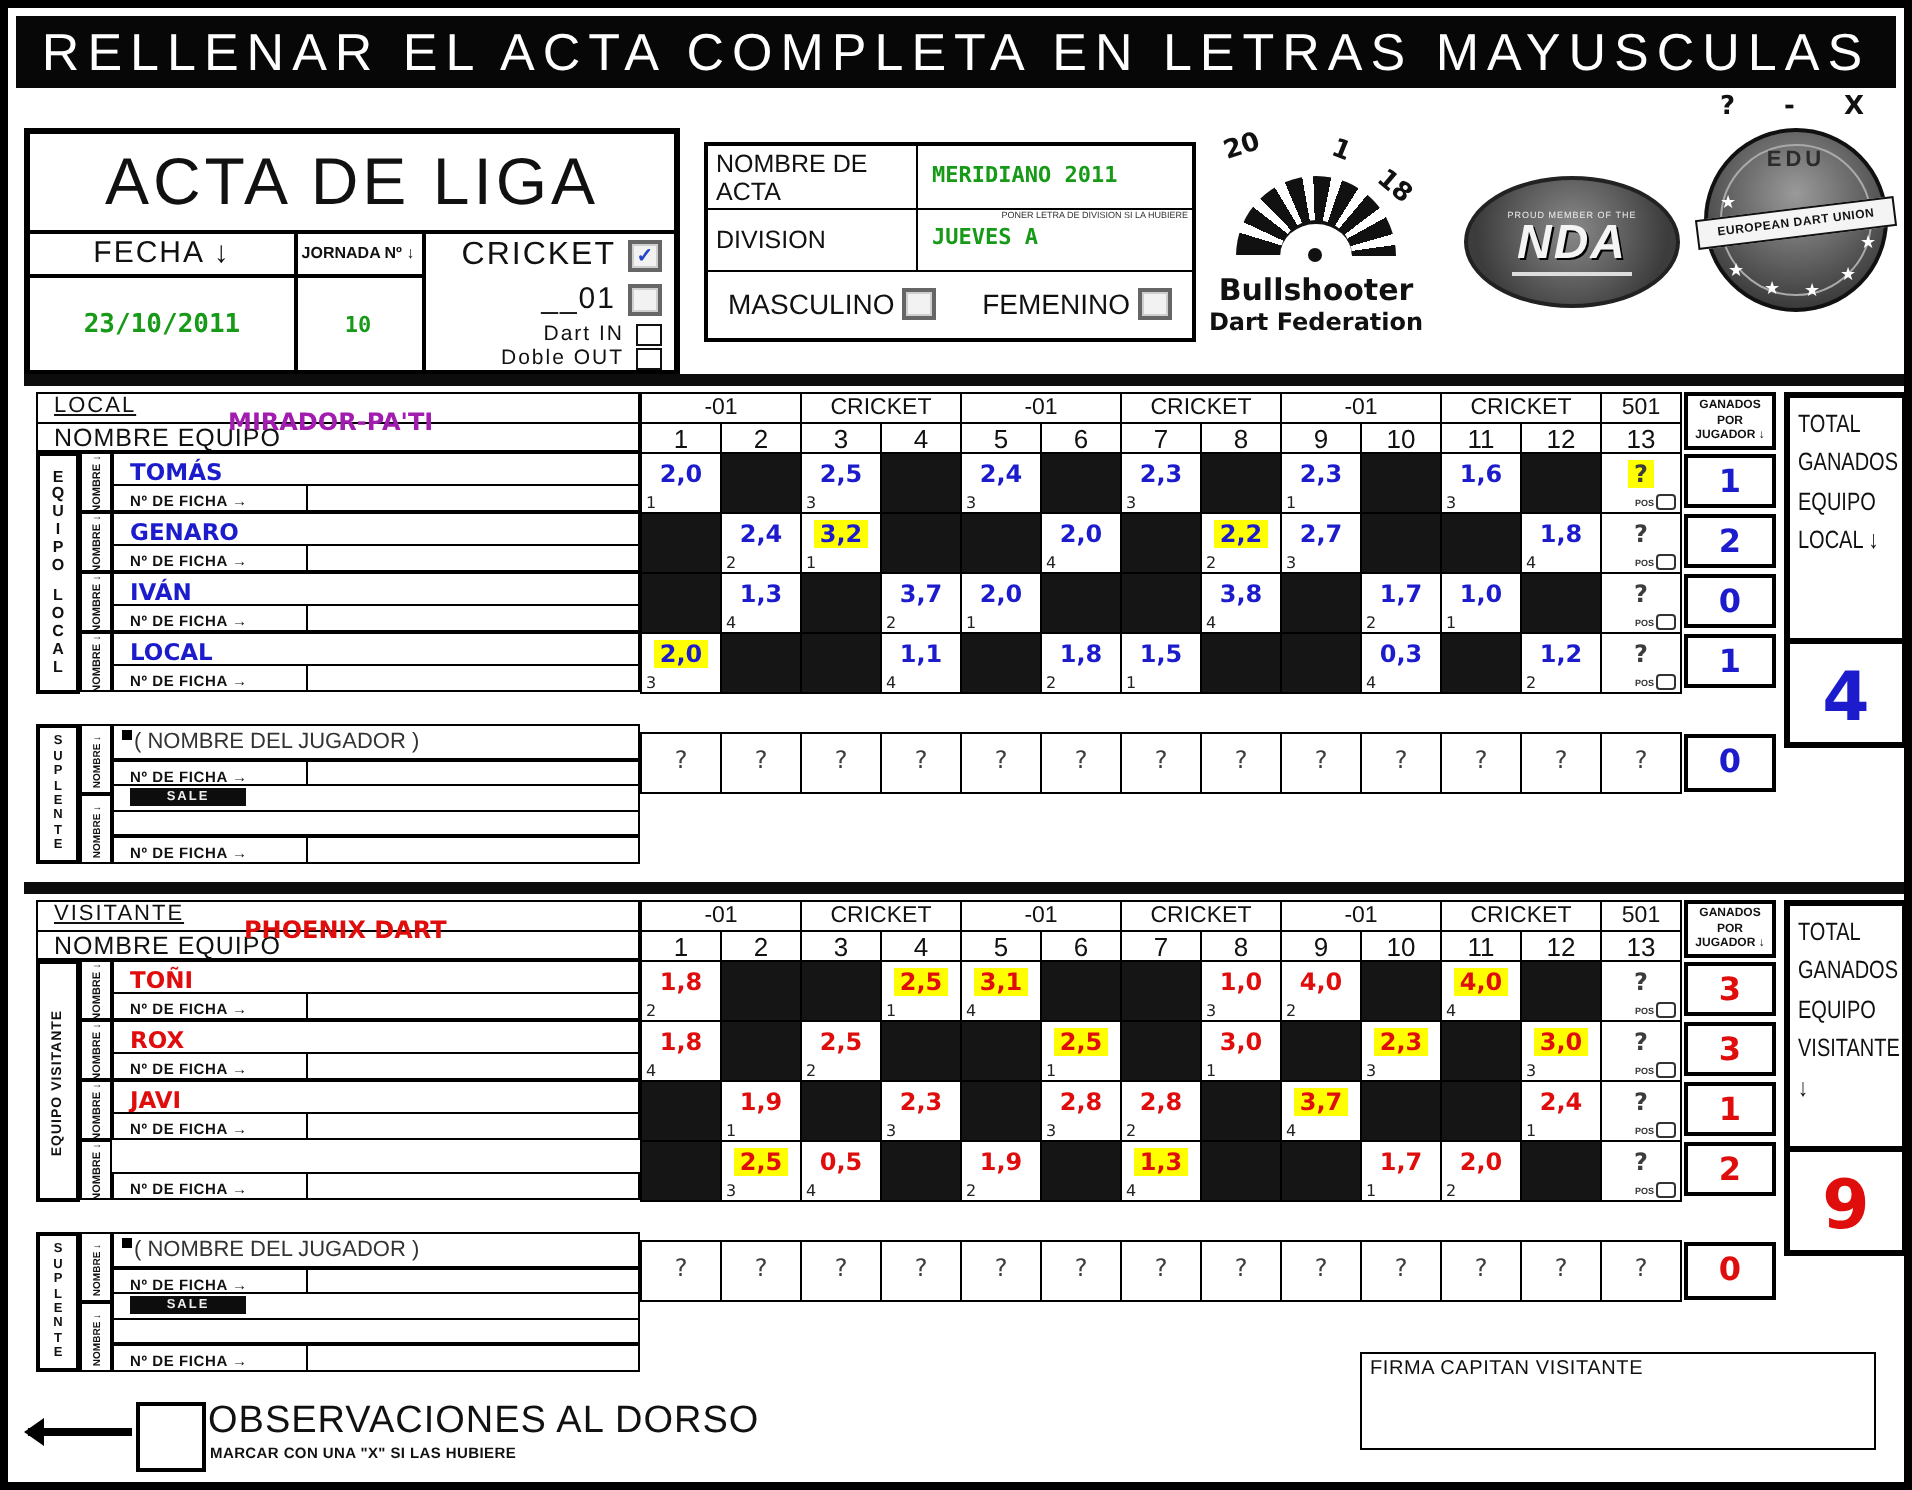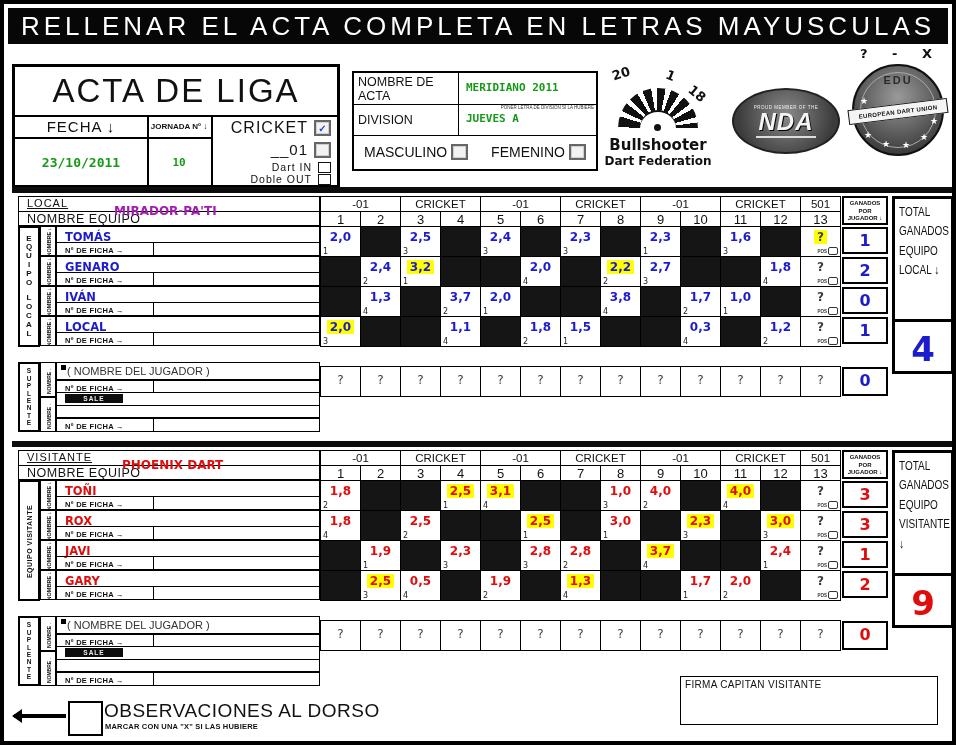--- a/index.html
+++ b/index.html
@@ -584,21 +584,20 @@
         <div class="gcell" style="left: 788px;"><span class="val" style="color: rgb(60, 60, 60);">?</span><span class="pos">
             <span class="postext">POS</span>
             <span class="posbox"></span>
           </span></div>
       </div>
       <div class="gbox" style="top: 91px;"><span class="gval" style="color: rgb(224, 13, 13);">1</span></div>
       <div class="prow" style="top: 120px;">
         <div class="rotcell">
           <span class="rottext">NOMBRE ↓</span>
         </div>
-        <div class="namecell"><span class="pname" style="color: rgb(224, 13, 13);">GARY</span></div>
         <div class="ficharow">
           <span class="fichalabel">Nº DE FICHA →</span>
           <div class="fichabox"></div>
         </div>
         <div class="gcell blk" style="left: 308px;"></div>
         <div class="gcell" style="left: 348px;"><span class="val hl" style="color: rgb(224, 13, 13);">2,5</span><span class="corner">3</span></div>
         <div class="gcell" style="left: 388px;"><span class="val" style="color: rgb(224, 13, 13);">0,5</span><span class="corner">4</span></div>
         <div class="gcell blk" style="left: 428px;"></div>
         <div class="gcell" style="left: 468px;"><span class="val" style="color: rgb(224, 13, 13);">1,9</span><span class="corner">2</span></div>
         <div class="gcell blk" style="left: 508px;"></div>

